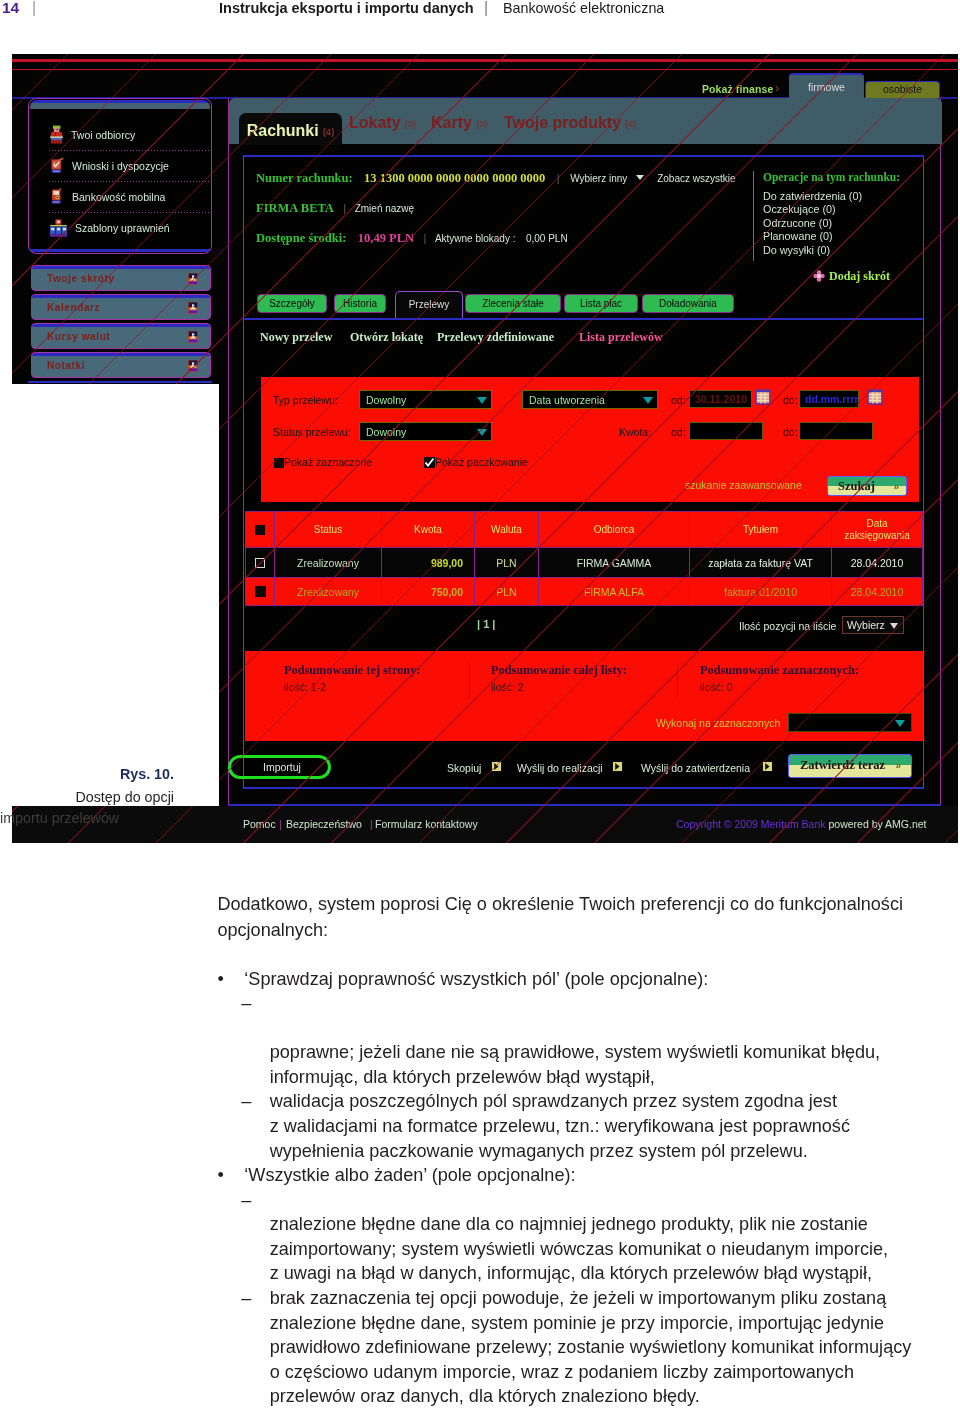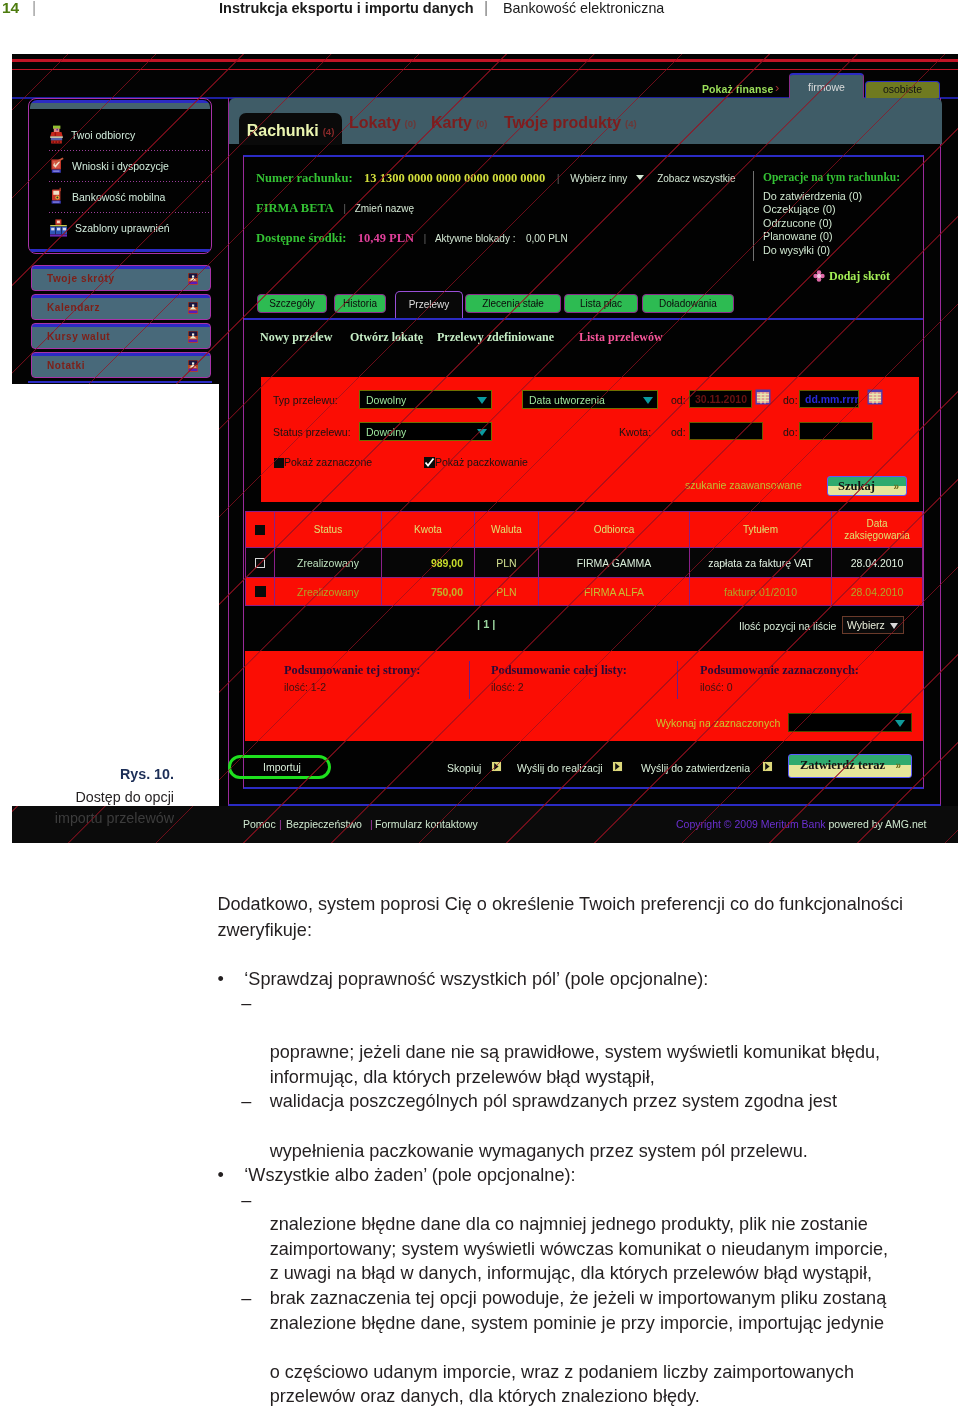--- a/index.html
+++ b/index.html
@@ -1,20 +1,20 @@
 <!DOCTYPE html>
 <html><head>
 <meta charset="utf-8">
 <style>
   html,body{margin:0;padding:0;}
   body{width:960px;height:1410px;background:#ffffff;overflow:hidden;
        font-family:"Liberation Sans",sans-serif;color:#231f20;}
 
   
-  .pg-num{position:absolute;left:2px;top:-1px;font-weight:bold;font-size:15.5px;color:#4d7c0f;}
+  .pg-num{position:absolute;left:2px;top:-1px;font-weight:bold;font-size:15.5px;color:#4c1d95;}
   .pg-sep1{position:absolute;left:32px;top:-1px;font-size:16px;color:#9b9b9b;}
   .pg-title{position:absolute;left:219px;top:0px;font-weight:bold;font-size:14.5px;color:#1a1a1a;}
   .pg-sep2{position:absolute;left:484px;top:-1px;font-size:16px;color:#7f7f7f;}
   .pg-subtitle{position:absolute;left:503px;top:0px;font-size:14.3px;color:#1a1a1a;}
 
   
   .shot{position:absolute;left:12px;top:54px;width:946px;height:789px;background:#030303;
         overflow:hidden;font-family:"Liberation Sans",sans-serif;}
   .shot *{box-sizing:border-box;}
   .hatch{position:absolute;left:-60px;top:-60px;width:1070px;height:910px;pointer-events:none;z-index:60;
@@ -130,21 +130,21 @@
   
   .sfoot{position:absolute;left:0;top:752px;width:946px;height:37px;background:#0b0b0b;}
   .sfoot .fl{position:absolute;top:12px;font-size:10.5px;}
   .cprt{position:absolute;left:664px;top:12px;font-size:10.5px;white-space:nowrap;}
 
   
   .capmask{position:absolute;left:0;top:384px;width:219px;height:422px;background:#fff;z-index:70;}
   .cap-rys{position:absolute;left:0;top:766px;width:174px;text-align:right;font-weight:bold;
            font-size:14.3px;color:#1c2e57;z-index:75;}
   .cap-l1{position:absolute;left:0;top:789px;width:174px;text-align:right;font-size:14.3px;color:#231f20;z-index:75;}
-  .cap-l2{position:absolute;left:0;top:810px;width:174px;text-align:right;font-size:14.3px;color:#3d3d3d;z-index:75;}
+  .cap-l2{position:absolute;left:0;top:810px;width:174px;text-align:left;font-size:14.3px;color:#3d3d3d;z-index:75;}
 
   
   .bodytext{position:absolute;left:0;top:0;width:960px;height:1410px;}
   .bline{position:absolute;font-size:18.1px;color:#231f20;white-space:nowrap;line-height:18px;}
   .bmark{position:absolute;font-size:18.1px;color:#231f20;line-height:18px;}
 </style>
 </head>
 <body>
 
 <div class="pg-num">14</div>
@@ -511,33 +511,35 @@
   <div class="hatch"></div>
 </div>
 
 <div class="capmask"></div>
 <div class="cap-rys">Rys. 10.</div>
 <div class="cap-l1">Dostęp do opcji</div>
 <div class="cap-l2">importu przelewów</div>
 
 <div class="bodytext">
   <span class="bline" style="left:217.4px;top:895.0px">Dodatkowo, system poprosi Cię o określenie Twoich preferencji co do funkcjonalności</span>
-  <span class="bline" style="left:217.4px;top:920.6px">zweryfikuje:</span>
+  <span class="bline" style="left:217.4px;top:920.6px">opcjonalnych:</span>
   <span class="bmark" style="left:217.4px;top:969.5px">•</span>
   <span class="bline" style="left:244.3px;top:969.5px">‘Sprawdzaj poprawność wszystkich pól’ (pole opcjonalne):</span>
   <span class="bmark" style="left:241.2px;top:994.1px">–</span>
   <span class="bline" style="left:269.7px;top:1043.2px">poprawne; jeżeli dane nie są prawidłowe, system wyświetli komunikat błędu,</span>
   <span class="bline" style="left:269.7px;top:1067.8px">informując, dla których przelewów błąd wystąpił,</span>
   <span class="bmark" style="left:241.2px;top:1092.4px">–</span>
   <span class="bline" style="left:269.7px;top:1092.4px">walidacja poszczególnych pól sprawdzanych przez system zgodna jest</span>
+  <span class="bline" style="left:269.7px;top:1117.0px">z walidacjami na formatce przelewu, tzn.: weryfikowana jest poprawność</span>
   <span class="bline" style="left:269.7px;top:1141.6px">wypełnienia paczkowanie wymaganych przez system pól przelewu.</span>
   <span class="bmark" style="left:217.4px;top:1166.1px">•</span>
   <span class="bline" style="left:244.3px;top:1166.1px">‘Wszystkie albo żaden’ (pole opcjonalne):</span>
   <span class="bmark" style="left:241.2px;top:1190.7px">–</span>
   <span class="bline" style="left:269.7px;top:1215.3px">znalezione błędne dane dla co najmniej jednego produkty, plik nie zostanie</span>
   <span class="bline" style="left:269.7px;top:1239.8px">zaimportowany; system wyświetli wówczas komunikat o nieudanym imporcie,</span>
   <span class="bline" style="left:269.7px;top:1264.4px">z uwagi na błąd w danych, informując, dla których przelewów błąd wystąpił,</span>
   <span class="bmark" style="left:241.2px;top:1289.0px">–</span>
   <span class="bline" style="left:269.7px;top:1313.6px">znalezione błędne dane, system pominie je przy imporcie, importując jedynie</span>
   <span class="bline" style="left:269.7px;top:1289.0px">brak zaznaczenia tej opcji powoduje, że jeżeli w importowanym pliku zostaną</span>
+  <span class="bline" style="left:269.7px;top:1338.2px">prawidłowo zdefiniowane przelewy; zostanie wyświetlony komunikat informujący</span>
   <span class="bline" style="left:269.7px;top:1362.7px">o częściowo udanym imporcie, wraz z podaniem liczby zaimportowanych</span>
   <span class="bline" style="left:269.7px;top:1387.3px">przelewów oraz danych, dla których znaleziono błędy.</span>
 </div>
 
 </body></html>

